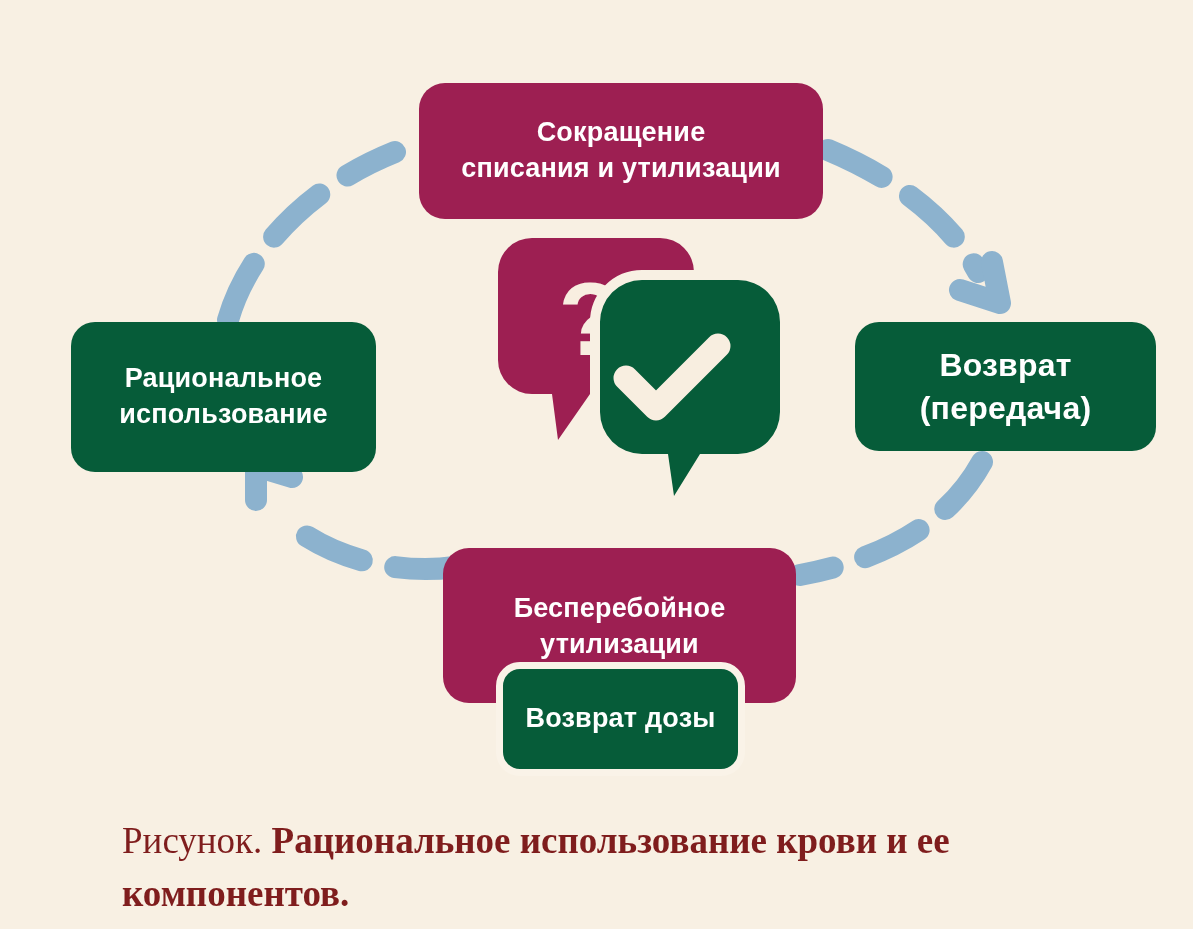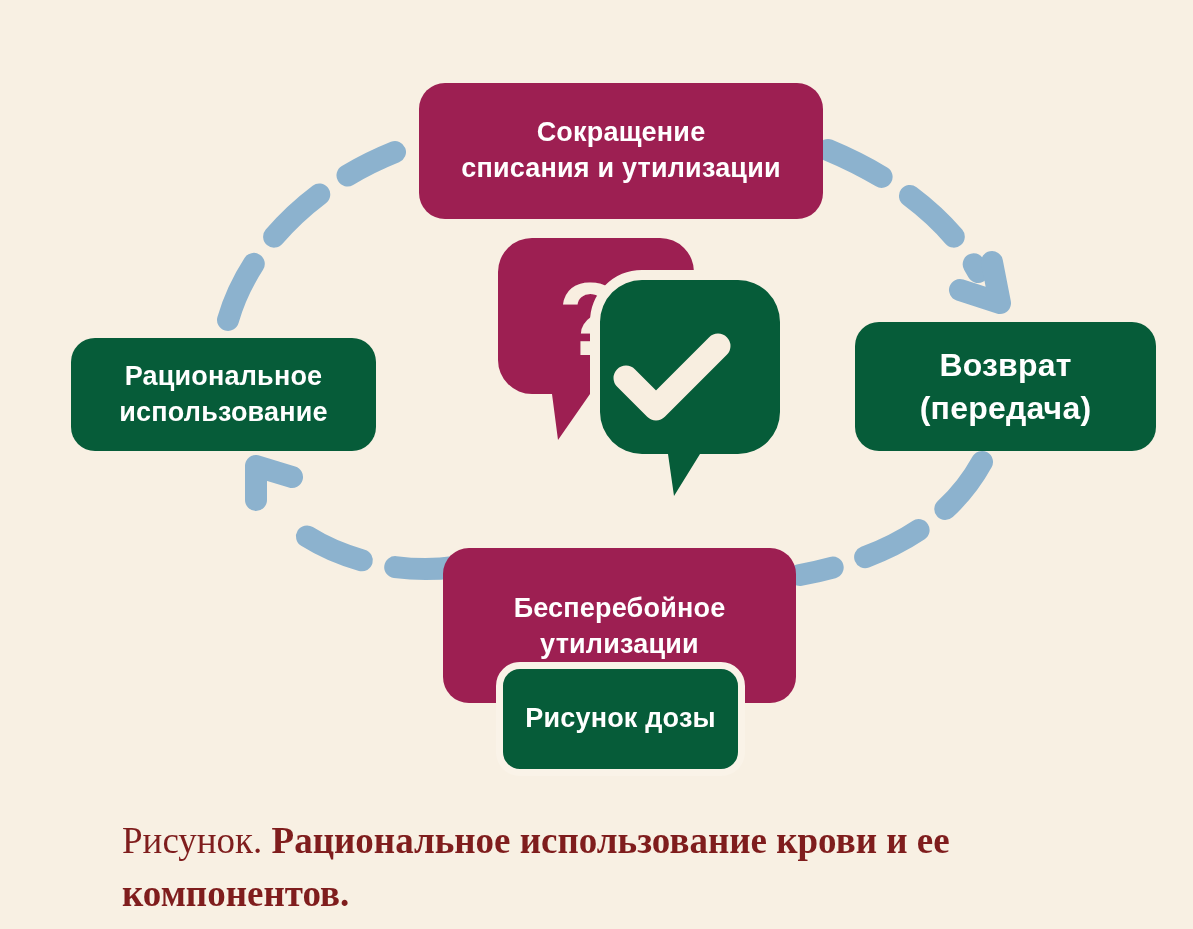--- a/index.html
+++ b/index.html
@@ -46,25 +46,24 @@
   #node-top {
     left: 419px; top: 55px;
     width: 404px; height: 136px;
     background: #9d1f52;
     border-radius: 26px;
     font-size: 27px;
     margin-top: 28px;
   }
   #node-left {
     left: 71px; top: 322px;
-    width: 305px; height: 113px;
+    width: 305px; height: 150px;
     background: #065c39;
     border-radius: 24px;
     font-size: 27px;
-    margin-top: 16px;
   }
   #node-right {
     left: 855px; top: 322px;
     width: 301px; height: 129px;
     background: #065c39;
     border-radius: 24px;
     font-size: 32px;
   }
   #node-bottom {
     left: 443px; top: 518px;
@@ -180,21 +179,21 @@
   </div>
 
   <div class="node" id="node-bottom">
     <span class="lines">
       <span>Бесперебойное</span><br>
       <span>утилизации</span>
     </span>
   </div>
 
   <div class="node" id="node-child">
-    <span class="lines">Рисунок дозы</span>
+    <span class="lines">Возврат дозы</span>
   </div>
 
   <div id="caption">
     <span class="cap-prefix">Рисунок.</span>
     <span class="cap-main">Рациональное использование крови и ее компонентов.</span>
   </div>
 
 </div>
 
 </body></html>

